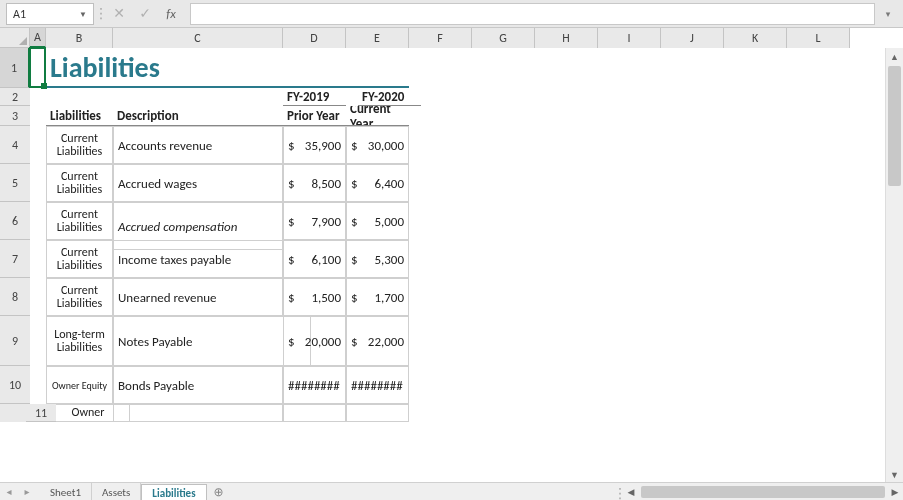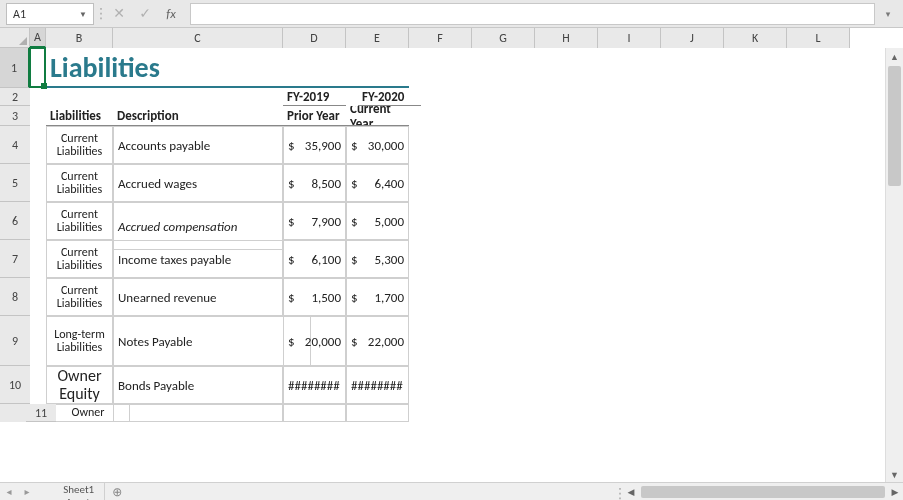--- a/index.html
+++ b/index.html
@@ -47,21 +47,21 @@
 .selbox::after{content:'';position:absolute;right:-3px;bottom:-3px;width:6px;height:6px;background:#107c41;}
 
 
 .vscroll { position:absolute; right:0; top:20px; bottom:0; width:18px; background:#efefef; border-left:1px solid #ddd; }
 .vscroll .btn{height:16px;display:flex;align-items:center;justify-content:center;font-size:9px;color:#666;}
 .vscroll .thumb{position:absolute;left:2px;right:2px;top:18px;height:120px;background:#c8c8c8;border-radius:2px;}
 .vscroll .btn.bot{position:absolute;bottom:0;left:0;right:0;}
 
 .hscroll-row { height:18px; background:#efefef; border-top:1px solid #d0d0d0; display:flex; align-items:stretch; }
 .hscroll-row .nav{width:18px;display:flex;align-items:center;justify-content:center;font-size:10px;color:#999;}
-.tabs { display:flex; align-items:flex-end; height:18px; padding-left:4px;flex-direction:column; }
+.tabs { display:flex; align-items:flex-end; height:18px; padding-left:4px; }
 .tab { padding:0 10px; height:18px; display:flex; align-items:center; font-size:11px; color:#555; border-right:1px solid #d0d0d0; background:#efefef; }
 .tab.active { background:#fff; border-top:1px solid #c0c0c0; border-left:1px solid #c0c0c0; border-right:1px solid #c0c0c0; border-bottom:1px solid #fff; font-weight:600; color:#2a7a8c; margin-bottom:-1px; }
 .tab-add{width:24px;display:flex;align-items:center;justify-content:center;font-size:12px;color:#888;}
 .hs-spacer{flex:1;}
 .hs-track{width:280px;position:relative;background:#efefef;display:flex;align-items:center;}
 .hs-track .btn{width:16px;display:flex;align-items:center;justify-content:center;font-size:9px;color:#666;}
 .hs-track .thumb{flex:1;height:12px;background:#c8c8c8;border-radius:2px;margin:0 2px;}
 </style>
 </head>
 <body>
@@ -114,21 +114,21 @@
       </div>
     <div class="cells" id="cells">
         <div class="cell title" style="left: 16px; top: 0px; width: 363px; height: 40px;">Liabilities</div>
         <div class="cell bold hr" style="left: 253px; top: 40px; width: 63px; height: 18px;">FY-2019</div>
         <div class="cell bold hr" style="left: 328px; top: 40px; width: 63px; height: 18px;">FY-2020</div>
         <div class="cell bold hr" style="left: 16px; top: 58px; width: 67px; height: 20px;">Liabilities</div>
         <div class="cell bold hr" style="left: 83px; top: 58px; width: 170px; height: 20px;">Description</div>
         <div class="cell bold hr" style="left: 253px; top: 58px; width: 63px; height: 20px;">Prior Year</div>
         <div class="cell bold hr" style="left: 316px; top: 58px; width: 63px; height: 20px;">Current Year</div>
         <div class="cell tbl-b" style="left: 16px; top: 78px; width: 67px; height: 38px; white-space: normal; line-height: 1.1; font-size: 12px; text-align: center; justify-content: center;">Current Liabilities</div>
-        <div class="cell tbl-b" style="left: 83px; top: 78px; width: 170px; height: 38px;">Accounts payable</div>
+        <div class="cell tbl-b" style="left: 83px; top: 78px; width: 170px; height: 38px;">Accounts revenue</div>
         <div class="cell tbl-b money" style="left: 253px; top: 78px; width: 63px; height: 38px;">
           <span>$</span>
           <span>35,900</span>
         </div>
         <div class="cell tbl-b money" style="left: 316px; top: 78px; width: 63px; height: 38px;">
           <span>$</span>
           <span>30,000</span>
         </div>
         <div class="cell tbl-b" style="left: 16px; top: 116px; width: 67px; height: 38px; white-space: normal; line-height: 1.1; font-size: 12px; text-align: center; justify-content: center;">Current Liabilities</div>
         <div class="cell tbl-b" style="left: 83px; top: 116px; width: 170px; height: 38px;">Accrued wages</div>
@@ -173,21 +173,21 @@
         <div class="cell tbl-b" style="left: 16px; top: 268px; width: 67px; height: 50px; white-space: normal; line-height: 1.1; font-size: 12px; text-align: center; justify-content: center;">Long-term Liabilities</div>
         <div class="cell tbl-b" style="left: 83px; top: 268px; width: 198px; height: 50px;">Notes Payable</div>
         <div class="cell tbl-b money" style="left: 253px; top: 268px; width: 63px; height: 50px;">
           <span>$</span>
           <span>20,000</span>
         </div>
         <div class="cell tbl-b money" style="left: 316px; top: 268px; width: 63px; height: 50px;">
           <span>$</span>
           <span>22,000</span>
         </div>
-        <div class="cell tbl-b" style="left: 16px; top: 318px; width: 67px; height: 38px; white-space: normal; line-height: 1.1; font-size: 16px; text-align: center; justify-content: center;">Owner Equity</div>
+        <div class="cell tbl-b" style="left: 16px; top: 318px; width: 67px; height: 38px; white-space: normal; line-height: 1.1; font-size: 10px; text-align: center; justify-content: center;">Owner Equity</div>
         <div class="cell tbl-b" style="left: 83px; top: 318px; width: 170px; height: 38px;">Bonds Payable</div>
         <div class="cell tbl-b money" style="left: 253px; top: 318px; width: 63px; height: 38px;">########</div>
         <div class="cell tbl-b money" style="left: 316px; top: 318px; width: 63px; height: 38px;">########</div>
         <div class="cell tbl-b" style="left: 16px; top: 356px; width: 84px; height: 18px; white-space: normal; line-height: 1.1; font-size: 12px; text-align: center; justify-content: center;">Owner</div>
         <div class="cell tbl-b" style="left: 83px; top: 356px; width: 170px; height: 18px;"></div>
         <div class="cell tbl-b money" style="left: 253px; top: 356px; width: 63px; height: 18px;"></div>
         <div class="cell tbl-b money" style="left: 316px; top: 356px; width: 63px; height: 18px;"></div>
       </div>
     <div class="selbox" id="selbox" style="left: 29px; top: 19px; width: 17px; height: 41px;"></div>
 

